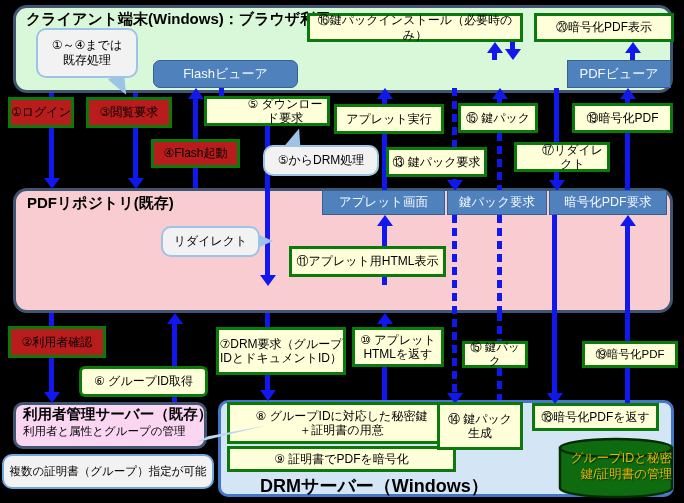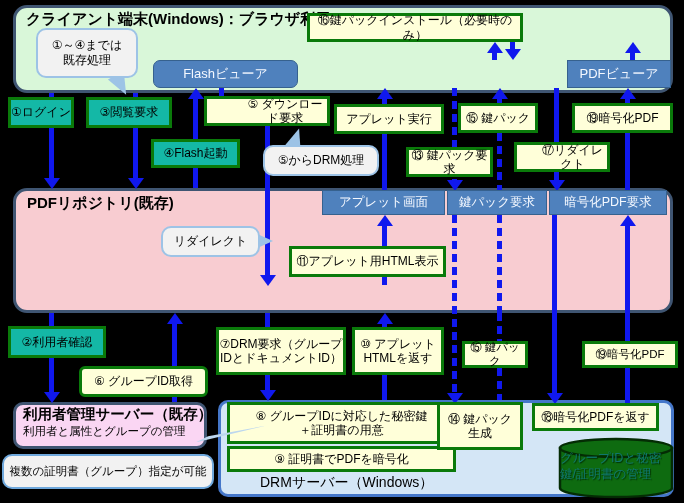--- a/index.html
+++ b/index.html
@@ -14,54 +14,54 @@
   .drmsv{background:#d4e6f6;border:3px solid #4577c9;border-radius:10px;}
   .ctitle{font-weight:bold;font-size:15px;line-height:1.1;}
   
   .blue{background:#4f81bd;border:1px solid #36618e;color:#f4f8ff;
         display:flex;align-items:center;justify-content:center;
         font-size:13px;text-align:center;line-height:1.1;}
   
   .note{background:#ffffd9;border:3px solid #0a7a0a;
         display:flex;align-items:center;justify-content:center;
         font-size:12px;text-align:center;white-space:pre-line;line-height:1.2;}
-  .orange{background:#14b8a6;}
+  .orange{background:#b91c1c;}
   
   .callout{background:#f2f2f2;border:2.5px solid #9dc3e6;border-radius:10px;
            display:flex;align-items:center;justify-content:center;
            font-size:12px;text-align:center;white-space:pre-line;line-height:1.25;z-index:6;}
   .tail{z-index:5;}
   
   .vline{width:5px;background:#1018ee;z-index:2;}
   .vdash{width:5px;background:repeating-linear-gradient(180deg,#1018ee 0 8px,transparent 8px 13px);z-index:2;}
   .ahu{width:0;height:0;border-left:8px solid transparent;border-right:8px solid transparent;
        border-bottom:11px solid #1018ee;z-index:2;}
   .ahd{width:0;height:0;border-left:8px solid transparent;border-right:8px solid transparent;
        border-top:11px solid #1018ee;z-index:2;}
   .z3{z-index:3;}
-  .cyltext{color:#0f766e;font-size:12.5px;line-height:1.3;text-align:left;white-space:pre-line;
+  .cyltext{color:#eab308;font-size:12.5px;line-height:1.3;text-align:right;white-space:pre-line;
            text-shadow:1px 1px 1px #033303;z-index:4;}
 </style>
 </head>
 <body>
 
 <div class="stage">
 
   <div class="abs cont client" style="left:13px;top:5px;width:660px;height:88px;"></div>
   <div class="abs ctitle" style="left:26px;top:11px;">クライアント端末(Windows)：ブラウザ利用</div>
 
   <div class="abs cont repo" style="left:13px;top:188px;width:660px;height:125px;"></div>
   <div class="abs ctitle" style="left:27px;top:195px;">PDFリポジトリ(既存)</div>
 
   <div class="abs cont usrv" style="left:13px;top:402px;width:194px;height:47px;"></div>
   <div class="abs" style="left:23px;top:405px;font-weight:bold;font-size:14.5px;">利用者管理サーバー（既存）</div>
   <div class="abs" style="left:23px;top:424px;font-size:11.5px;">利用者と属性とグループの管理</div>
 
   <div class="abs drmsv" style="left:218px;top:400px;width:456px;height:97px;"></div>
-  <div class="abs" style="left:228px;top:474px;font-weight:normal;font-size:14px;z-index:3;padding-left:32px;">DRMサーバー（Windows）</div>
+  <div class="abs" style="left:228px;top:474px;font-weight:bold;font-size:18px;z-index:3;padding-left:32px;">DRMサーバー（Windows）</div>
 
   <div class="abs vline" style="left:49px;top:93px;height:5px;"></div>
   <div class="abs vline" style="left:49px;top:128px;height:50px;"></div>
   <div class="abs ahd" style="left:44px;top:178px;"></div>
   <div class="abs vline" style="left:49px;top:313px;height:14px;"></div>
   <div class="abs vline" style="left:49px;top:358px;height:34px;"></div>
   <div class="abs ahd" style="left:44px;top:392px;"></div>
 
   <div class="abs vline" style="left:133px;top:93px;height:5px;"></div>
   <div class="abs vline" style="left:133px;top:128px;height:50px;"></div>
@@ -111,49 +111,50 @@
 
   <div class="abs ahu" style="left:620px;top:215px;"></div>
   <div class="abs vline" style="left:625px;top:225px;height:178px;"></div>
   <div class="abs ahu" style="left:620px;top:88px;"></div>
   <div class="abs vline" style="left:625px;top:98px;height:92px;"></div>
 
   <div class="abs ahu" style="left:625px;top:42px;"></div>
   <div class="abs vline" style="left:630px;top:52px;height:8px;"></div>
 
   <div class="abs note z3" style="left:307px;top:13px;width:216px;height:29px;">⑯鍵パックインストール（必要時のみ）</div>
+  <div class="abs note z3" style="left:534px;top:13px;width:140px;height:29px;">⑳暗号化PDF表示</div>
   <div class="abs blue z3" style="left:153px;top:60px;width:145px;height:28px;border-radius:7px;">Flashビューア</div>
   <div class="abs blue z3" style="left:567px;top:60px;width:104px;height:28px;">PDFビューア</div>
   <div class="abs callout" style="left:36px;top:28px;width:102px;height:50px;">①～④までは
 既存処理</div>
   <div class="abs tail" style="left:112px;top:74px;width:0;height:0;border-left:9px solid transparent;border-right:9px solid transparent;border-top:22px solid #9dc3e6;transform:rotate(-28deg);"></div>
 
   <div class="abs note orange z3" style="left:8px;top:97px;width:66px;height:31px;">①ログイン</div>
   <div class="abs note orange z3" style="left:86px;top:97px;width:86px;height:31px;">③閲覧要求</div>
   <div class="abs note z3" style="left:204px;top:96px;width:126px;height:30px;padding-left:36px;">⑤ ダウンロード要求</div>
   <div class="abs note z3" style="left:334px;top:104px;width:110px;height:30px;">アプレット実行</div>
   <div class="abs note z3" style="left:458px;top:103px;width:80px;height:30px;">⑮ 鍵パック</div>
   <div class="abs note z3" style="left:572px;top:103px;width:101px;height:30px;">⑲暗号化PDF</div>
   <div class="abs note orange z3" style="left:151px;top:139px;width:89px;height:29px;">④Flash起動</div>
-  <div class="abs note z3" style="left:386px;top:147px;width:87px;height:30px;margin-left:20px;">⑬ 鍵パック要求</div>
+  <div class="abs note z3" style="left:386px;top:147px;width:101px;height:30px;">⑬ 鍵パック要求</div>
   <div class="abs note z3" style="left:514px;top:142px;width:96px;height:30px;padding-left:21px;">⑰リダイレクト</div>
   <div class="abs callout" style="left:263px;top:145px;width:116px;height:31px;">⑤からDRM処理</div>
   <div class="abs tail" style="left:288px;top:128px;width:0;height:0;border-left:8px solid transparent;border-right:8px solid transparent;border-bottom:20px solid #9dc3e6;transform:rotate(18deg);"></div>
 
   <div class="abs blue z3" style="left:322px;top:190px;width:123px;height:25px;font-size:12.5px;">アプレット画面</div>
   <div class="abs blue z3" style="left:447px;top:190px;width:100px;height:25px;font-size:12.5px;">鍵パック要求</div>
   <div class="abs blue z3" style="left:549px;top:190px;width:118px;height:25px;font-size:12.5px;">暗号化PDF要求</div>
   <div class="abs callout" style="left:161px;top:226px;width:99px;height:31px;">リダイレクト</div>
   <div class="abs tail" style="left:255px;top:233px;width:0;height:0;border-top:8px solid transparent;border-bottom:8px solid transparent;border-left:18px solid #9dc3e6;"></div>
   <div class="abs note z3" style="left:289px;top:246px;width:157px;height:31px;">⑪アプレット用HTML表示</div>
 
   <div class="abs note orange z3" style="left:8px;top:326px;width:98px;height:32px;">②利用者確認</div>
   <div class="abs note z3" style="left:216px;top:327px;width:130px;height:48px;">⑦DRM要求（グループ
 IDとドキュメントID）</div>
-  <div class="abs note z3" style="left:352px;top:327px;width:92px;height:48px;">⑩ アプレット
+  <div class="abs note z3" style="left:352px;top:327px;width:92px;height:40px;">⑩ アプレット
 HTMLを返す</div>
   <div class="abs note z3" style="left:462px;top:341px;width:66px;height:27px;font-size:11.5px;">⑮ 鍵パック</div>
   <div class="abs note z3" style="left:582px;top:341px;width:96px;height:27px;font-size:11.5px;">⑲暗号化PDF</div>
   <div class="abs note z3" style="left:79px;top:366px;width:129px;height:31px;border-radius:6px;">⑥ グループID取得</div>
 
   <div class="abs note z3" style="left:227px;top:402px;width:229px;height:42px;">⑧ グループIDに対応した秘密鍵
 ＋証明書の用意</div>
   <div class="abs note z3" style="left:227px;top:446px;width:229px;height:26px;">⑨ 証明書でPDFを暗号化</div>
   <div class="abs note z3" style="left:437px;top:402px;width:86px;height:48px;">⑭ 鍵パック
 生成</div>

